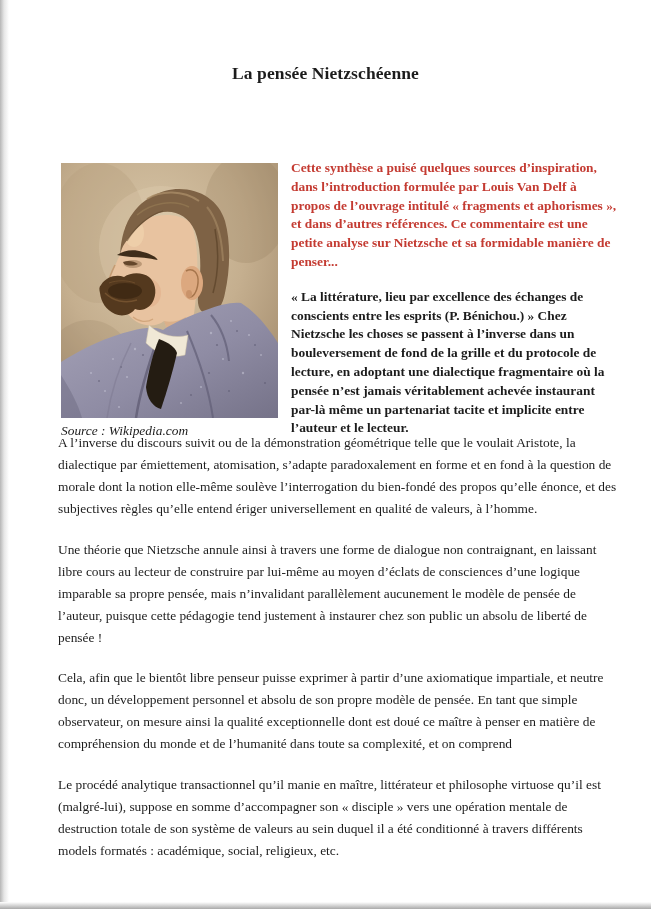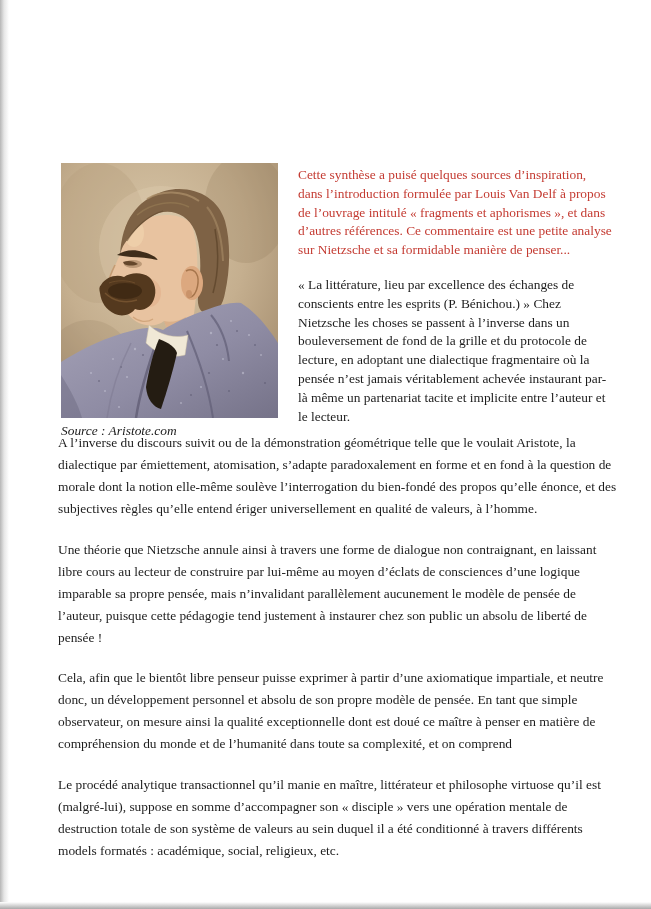--- a/index.html
+++ b/index.html
@@ -31,33 +31,34 @@
   }
   .portrait svg { display: block; width: 217px; height: 255px; }
   .portrait figcaption {
     font-style: italic; font-size: 13.4px; line-height: 17px; margin-top: 4px;
     color: #1c1c1c;
   }
   .right-col {
     position: absolute; left: 287px; top: 155px; width: 336px;
     font-size: 13.4px; line-height: 18.8px; text-align: left;
   }
-  .right-col p { margin: 11px; }
+  .right-col p { margin: 4px; font-weight: bold; }
   .right-col .intro { margin-bottom: 16px; }
   .body-col {
     position: absolute; left: 58px; top: 432px; width: 560px;
     font-size: 13.4px; line-height: 22px; text-align: left;
   }
   .body-col p { margin: 0 0 18.7px 0; }
 </style>
 </head>
 <body>
 
 <div class="viewport">
 
+  <h1 class="title">La pensée Nietzschéenne</h1>
 
   <figure class="portrait">
     <svg viewBox="0 0 217 255" xmlns="http://www.w3.org/2000/svg" role="img">
       <defs>
         <radialGradient id="bgGrad" cx="42%" cy="32%" r="85%">
           <stop offset="0%" stop-color="#d8c7a9"></stop>
           <stop offset="50%" stop-color="#c5af8f"></stop>
           <stop offset="100%" stop-color="#9d8668"></stop>
         </radialGradient>
         <linearGradient id="coatGrad" x1="0" y1="0" x2="1" y2="1">
@@ -150,21 +151,21 @@
 
       <path d="M98,172 C88,200 79,228 75,255" stroke="#615e76" stroke-width="2.5" fill="none" opacity="0.8"></path>
       <path d="M126,168 C138,196 148,228 152,255" stroke="#615e76" stroke-width="2" fill="none" opacity="0.7"></path>
       <path d="M150,152 C160,164 166,180 168,198" stroke="#615e76" stroke-width="2" fill="none" opacity="0.7"></path>
       <path d="M70,180 C60,200 50,228 46,255" stroke="#7b7890" stroke-width="1.5" fill="none" opacity="0.5"></path>
 
       <path d="M88,162 C98,172 114,176 127,172 L124,192 C109,196 95,190 85,180 Z" fill="#f0e8d6" stroke="#cfc3a8" stroke-width="0.5"></path>
       <path d="M98,176 C108,180 114,184 116,190 C112,208 106,228 100,246
                C92,244 86,236 85,224 C88,206 92,190 98,176 Z" fill="#241c12"></path>
     </svg>
-    <figcaption>Source : Aristote.com</figcaption>
+    <figcaption>Source : Wikipedia.com</figcaption>
   </figure>
 
   <div class="right-col">
     <p class="intro" style="color: rgb(196, 59, 50);">Cette synthèse a puisé quelques sources d’inspiration, dans l’introduction formulée par Louis Van Delf à propos de l’ouvrage intitulé « fragments et aphorismes », et dans d’autres références. Ce commentaire est une petite analyse sur Nietzsche et sa formidable manière de penser...</p>
     <p class="quote">« La littérature, lieu par excellence des échanges de conscients entre les esprits (P. Bénichou.) » Chez Nietzsche les choses se passent à l’inverse dans un bouleversement de fond de la grille et du protocole de lecture, en adoptant une dialectique fragmentaire où la pensée n’est jamais véritablement achevée instaurant par-là même un partenariat tacite et implicite entre l’auteur et le lecteur.</p>
   </div>
 
   <div class="body-col">
     <p>A l’inverse du discours suivit ou de la démonstration géométrique telle que le voulait Aristote, la dialectique par émiettement, atomisation, s’adapte paradoxalement en forme et en fond à la question de morale dont la notion elle-même soulève l’interrogation du bien-fondé des propos qu’elle énonce, et des subjectives règles qu’elle entend ériger universellement en qualité de valeurs, à l’homme.</p>
     <p>Une théorie que Nietzsche annule ainsi à travers une forme de dialogue non contraignant, en laissant libre cours au lecteur de construire par lui-même au moyen d’éclats de consciences d’une logique imparable sa propre pensée, mais n’invalidant parallèlement aucunement le modèle de pensée de l’auteur, puisque cette pédagogie tend justement à instaurer chez son public un absolu de liberté de pensée !</p>

